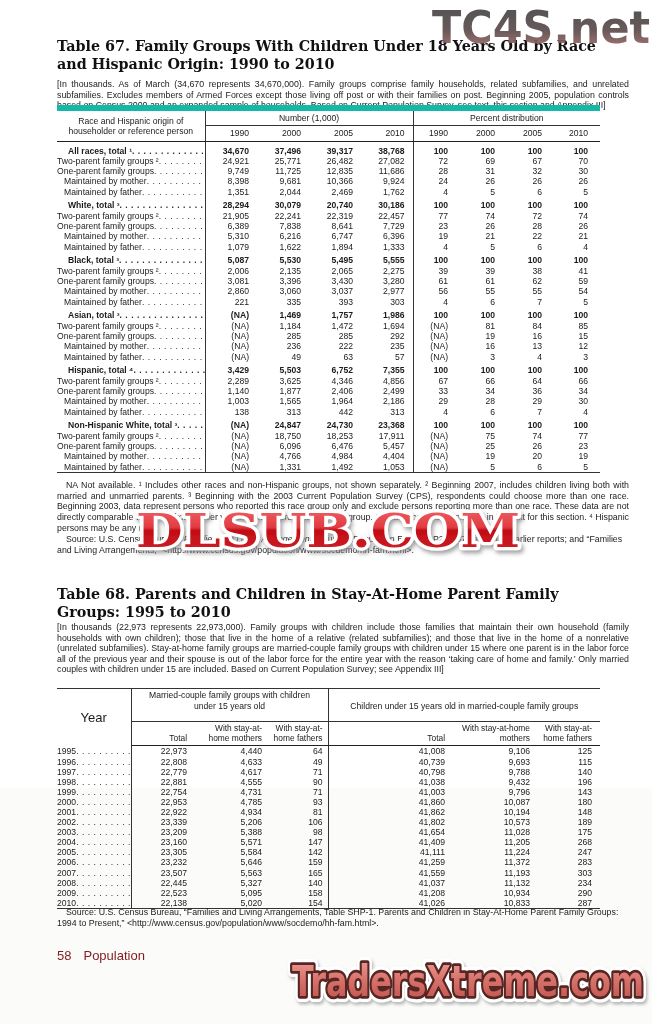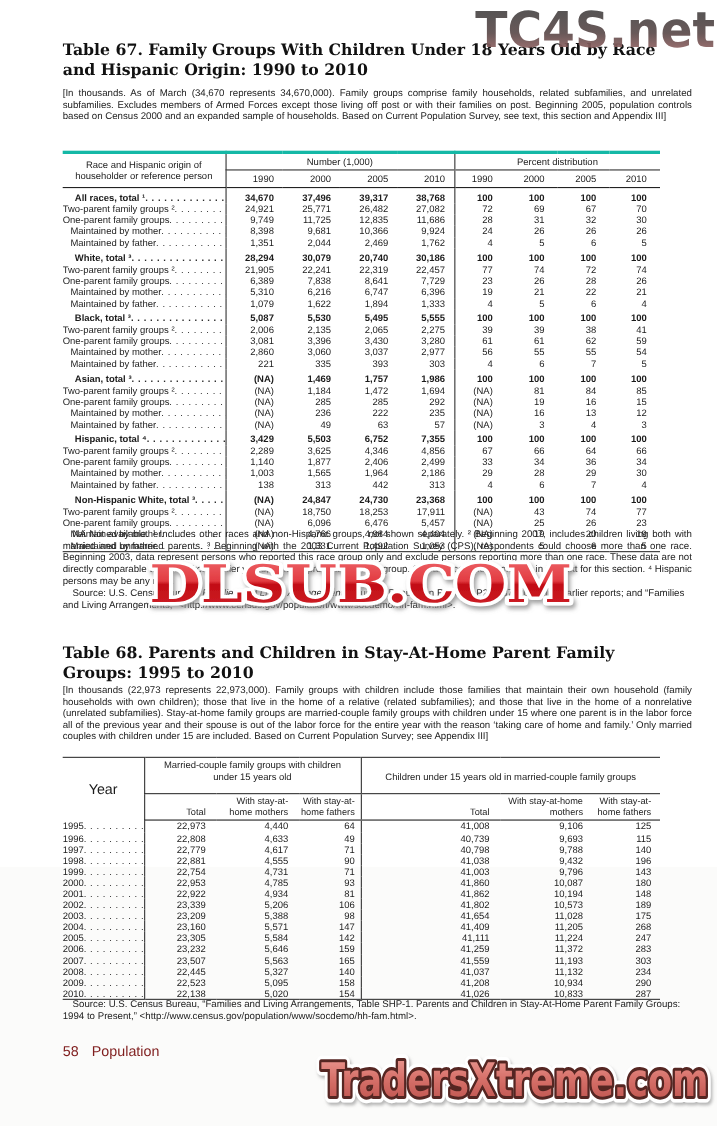--- a/index.html
+++ b/index.html
@@ -18,21 +18,21 @@
   #t67-note{top:79px;}
   #t68-note{top:622px;}
 
   
   table{border-collapse:collapse;table-layout:fixed;position:absolute;left:57px;
         font-size:8.6px;color:#1b1b1b;background:transparent;}
   td{padding:0;vertical-align:bottom;}
   .bold{font-weight:bold;}
 
   
-  #t67{top:137px;width:543px;border-top:3px solid #14b8a6;border-bottom:1px solid #333;}
+  #t67{top:105px;width:543px;border-top:6px solid #14b8a6;border-bottom:1px solid #333;}
   #t67 .stubhead{text-align:center;vertical-align:middle;line-height:10.5px;font-size:8.6px;}
   #t67 .grp{text-align:center;line-height:14px;border-bottom:1px solid #333;}
   #t67 .yr{text-align:right;line-height:15px;}
   #t67 .yr.n{padding-right:8px;}
   #t67 .yr.p{padding-right:12px;}
   #t67 tr.hdr2 td, #t67 td.stubhead{border-bottom:1.5px solid #222;}
   #t67 td.num{text-align:right;line-height:10.3px;white-space:nowrap;}
   #t67 td.num.n{padding-right:8px;}
   #t67 td.num.p{padding-right:12px;}
   #t67 .vl{border-left:1px solid #333;}
@@ -540,21 +540,21 @@
             <div class="leadwrap">
               <span class="lab">Two-parent family groups ²</span>
               <span class="dots"></span>
             </div>
           </td>
           <td class="num n vl">(NA)</td>
           <td class="num n">18,750</td>
           <td class="num n">18,253</td>
           <td class="num n">17,911</td>
           <td class="num p vl">(NA)</td>
-          <td class="num p">43</td>
+          <td class="num p">75</td>
           <td class="num p">74</td>
           <td class="num p">77</td>
         </tr>
         <tr>
           <td class="stub">
             <div class="leadwrap">
               <span class="lab">One-parent family groups</span>
               <span class="dots"></span>
             </div>
           </td>

